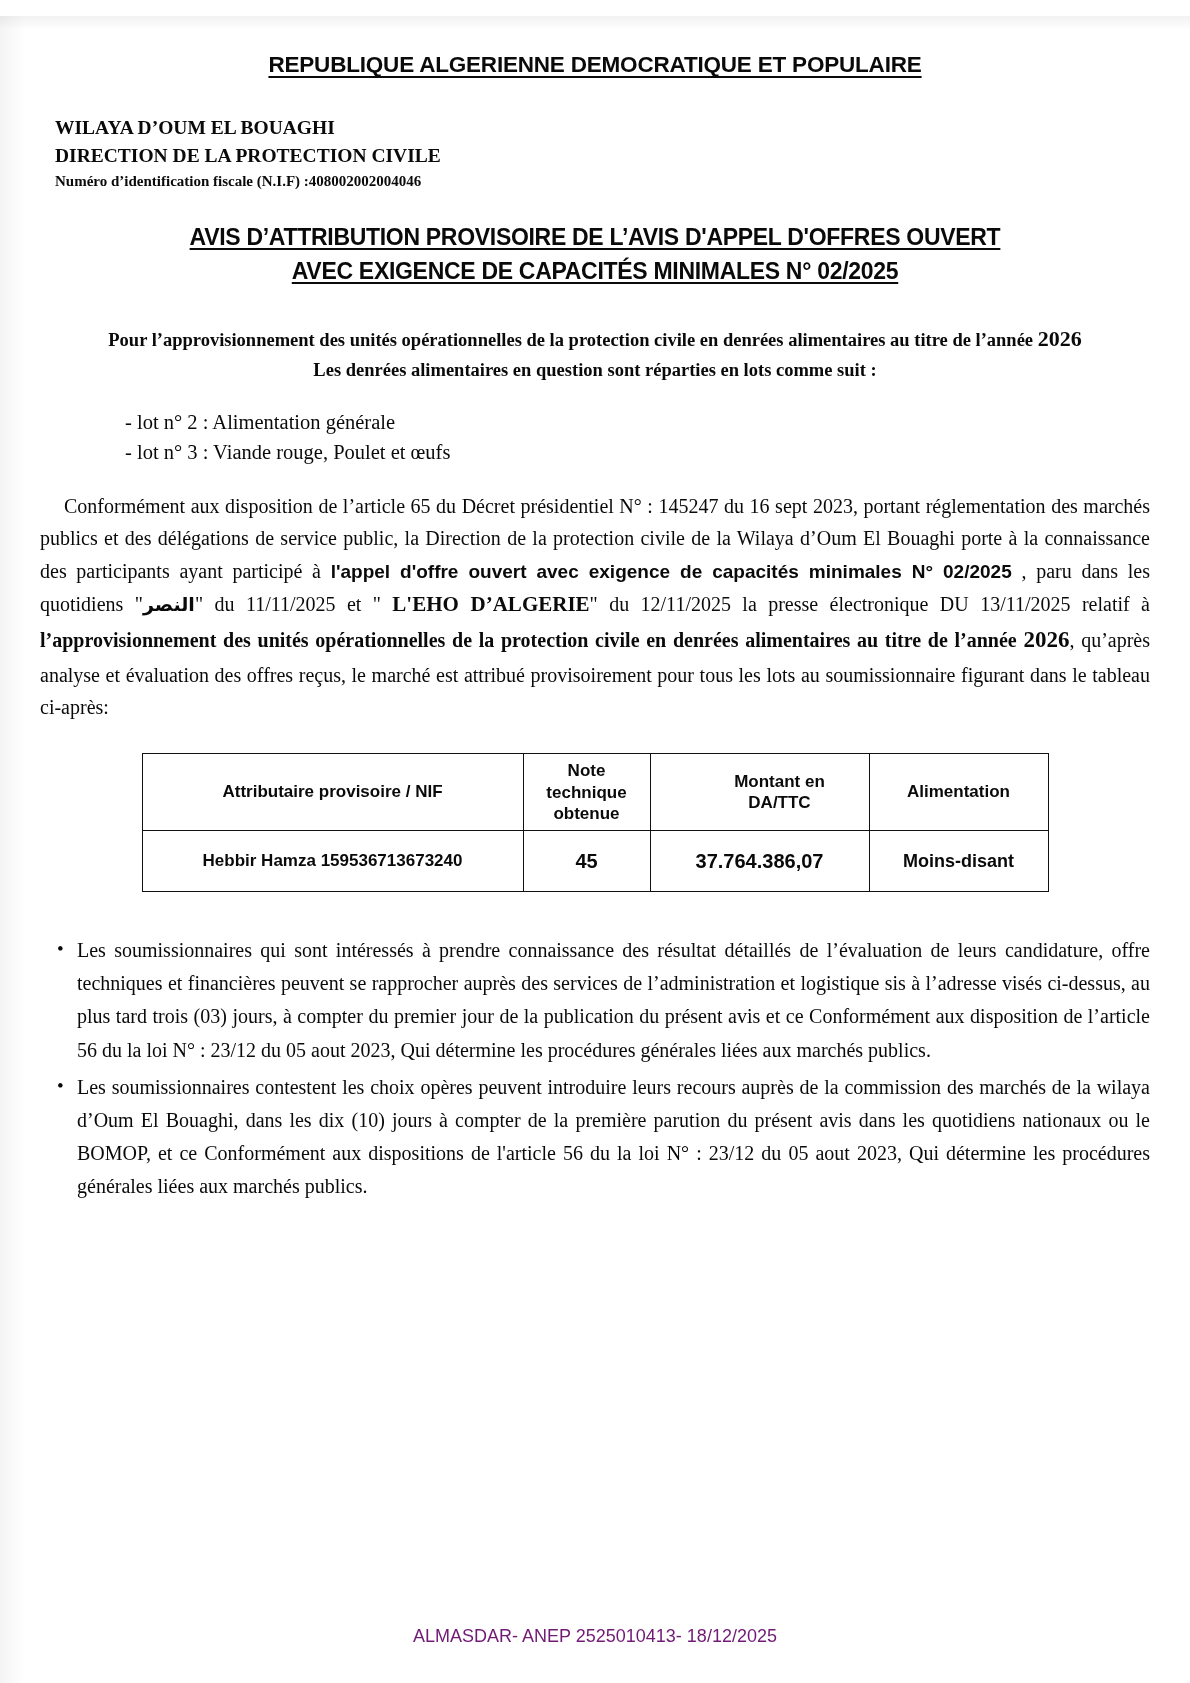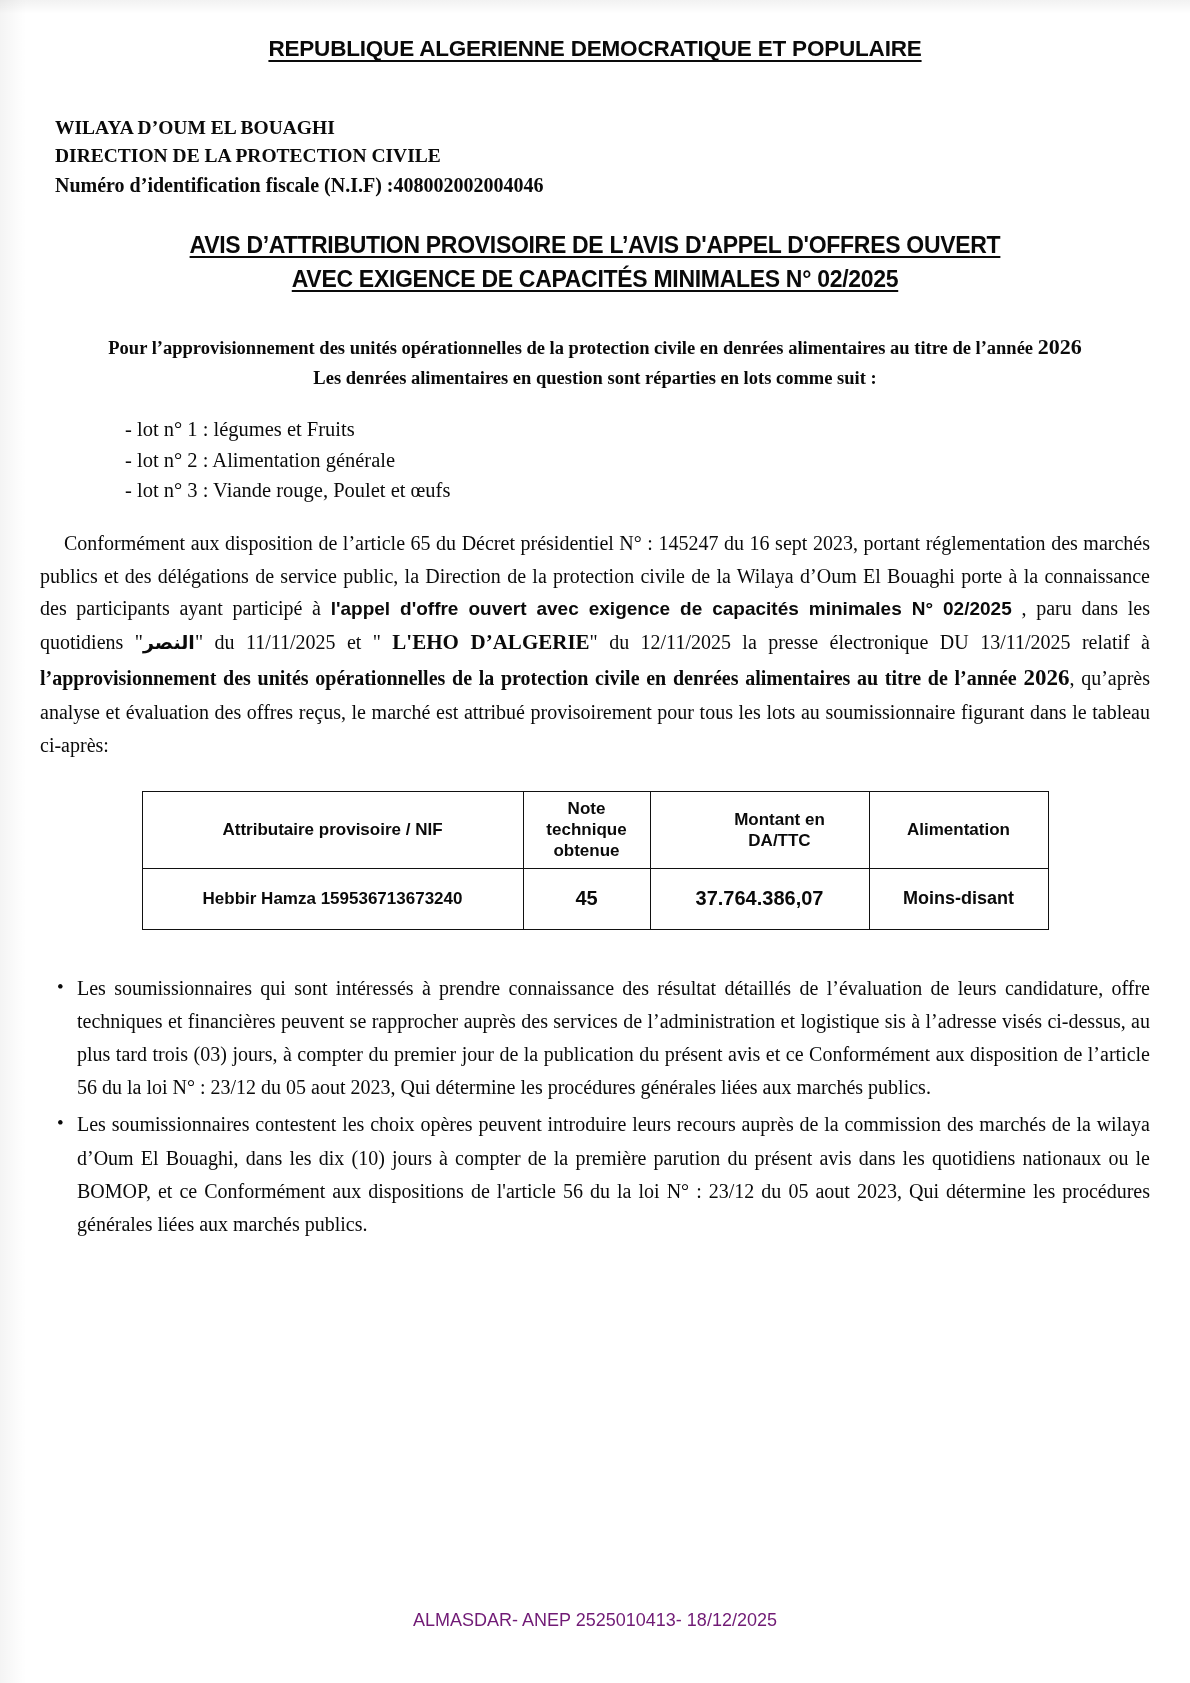--- a/index.html
+++ b/index.html
@@ -23,37 +23,37 @@
     padding: 0;
   }
 
   
   .republic-title {
     text-align: center;
     font-family: "Liberation Sans", "DejaVu Sans", sans-serif;
     font-weight: bold;
     font-size: 22.5px;
     letter-spacing: -0.2px;
-    margin: 0;
+    margin: 16px;
     padding-top: 36px;
     text-decoration: underline;
     text-underline-offset: 4px;
     text-decoration-thickness: 2px;
   }
 
   .org-block {
-    margin-top: 52px;
+    margin-top: 36px;
     padding-left: 55px;
     font-family: "Liberation Serif", "DejaVu Serif", serif;
     font-weight: bold;
     font-size: 19.5px;
     line-height: 1.45;
   }
   .org-block .line { white-space: nowrap; }
-  .org-block .nif { font-size: 20px; }
+  .org-block .nif { font-size: 15px; }
 
   
   .notice-title {
     margin-top: 28px;
     text-align: center;
     font-family: "Liberation Sans", "DejaVu Sans", sans-serif;
     font-weight: bold;
     font-size: 23px;
     line-height: 1.48;
     letter-spacing: -0.3px;
@@ -214,21 +214,20 @@
     <span class="t-line">AVIS D’ATTRIBUTION PROVISOIRE  DE L’AVIS D'APPEL D'OFFRES OUVERT</span><br>
     <span class="t-line">AVEC EXIGENCE DE CAPACITÉS MINIMALES  N° 02/2025</span>
   </div>
 
   <div class="subject">
     <span>Pour l’approvisionnement des unités opérationnelles de la protection civile en denrées alimentaires au titre de l’année </span><span class="year-big">2026</span>
     <span class="l2">Les  denrées alimentaires en question sont réparties en lots comme suit :</span>
   </div>
 
   <div class="lots">
-    <div>- lot n° 1 : légumes et Fruits</div>
     <div>- lot n° 2 : Alimentation générale</div>
     <div>- lot n° 3 : Viande rouge, Poulet et œufs</div>
   </div>
 
   <div class="body-par"><span>Conformément aux disposition de l’article 65 du Décret présidentiel  N° : 145247 du 16 sept  2023, portant réglementation des marchés publics et des délégations de service public, la Direction de la protection civile de la Wilaya d’Oum El  Bouaghi porte à la connaissance des participants ayant participé à </span><b class="sans-bold">l'appel d'offre ouvert avec exigence de capacités minimales N° 02/2025</b><span> , paru dans les quotidiens "</span><span class="ar">النصر</span><span>" du 11/11/2025 et  " </span><span class="echo">L'EHO D’ALGERIE</span><span>" du 12/11/2025 la presse électronique DU 13/11/2025 relatif à </span><b>l’approvisionnement des unités opérationnelles de la protection civile en denrées alimentaires au titre de l’année </b><span class="big-num">2026</span><span>, qu’après analyse et évaluation  des offres reçus, le marché est attribué provisoirement pour tous les lots au soumissionnaire figurant dans le tableau ci-après:</span></div>
 
   <div class="table-wrap">
     <table class="award">
       <thead>
         <tr>

